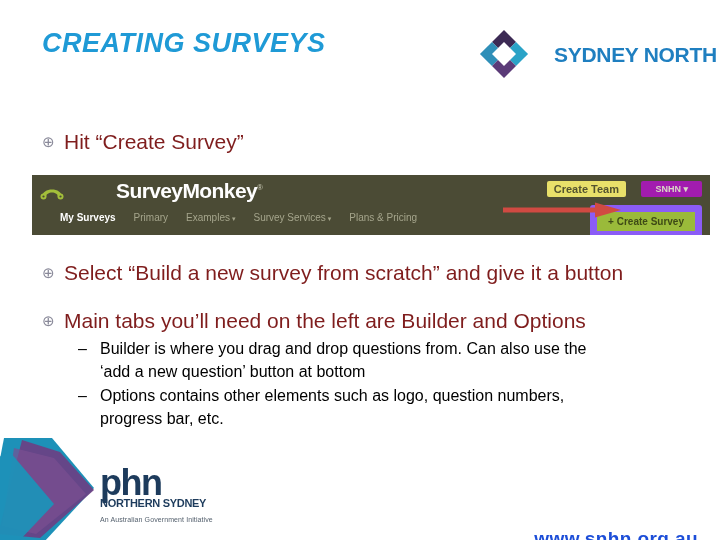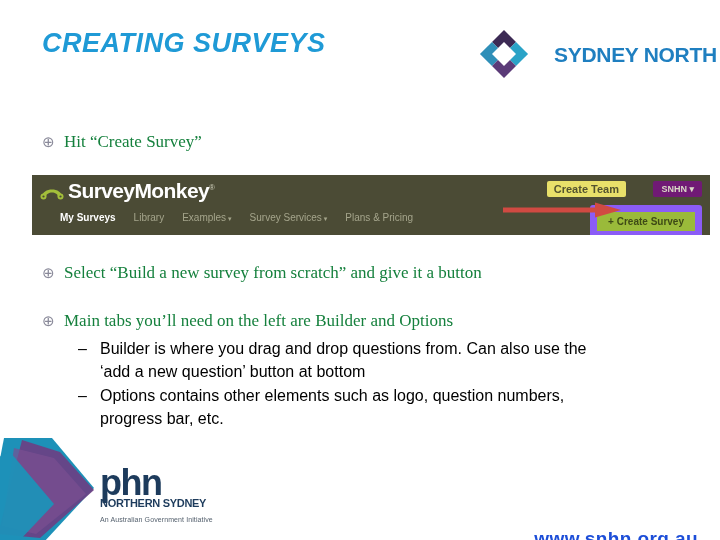--- a/index.html
+++ b/index.html
@@ -70,25 +70,24 @@
   }
   .bullet-glyph {
     flex: 0 0 auto;
     width: 22px;
     font-size: 15px;
     color: #8a8a9a;
     line-height: 22px;
     text-align: left;
   }
   .bullet-text {
-    font-size: 17px;
-    color: #15803d;
+    font-size: 21px;
+    color: #7f1d1d;
     line-height: 22px;
     white-space: nowrap;
-    font-family: Liberation Serif, serif;
   }
 
   #bullet-1 { left: 42px; top: 131px; }
   #bullet-2 { left: 42px; top: 262px; }
   #bullet-3 { left: 42px; top: 310px; }
 
   
   .sub-list {
     position: absolute;
     left: 78px;
@@ -135,20 +134,21 @@
     height: 18px;
     flex: 0 0 24px;
     margin-right: 4px;
   }
   #sm-wordmark {
     font-size: 21px;
     font-weight: bold;
     color: #ffffff;
     letter-spacing: -0.6px;
     line-height: 1;
+    margin-left: 48px;
   }
   #sm-reg {
     font-size: 8px;
     color: #cfcfbb;
     vertical-align: super;
     font-weight: normal;
   }
   #sm-nav {
     position: absolute;
     left: 8px;
@@ -180,25 +180,25 @@
     font-size: 11px;
     font-weight: bold;
     padding: 2px 7px;
     border-radius: 2px;
     white-space: nowrap;
   }
   #sm-account {
     position: absolute;
     right: 8px;
     top: 6px;
-    background: #701a75;
+    background: #a21caf;
     color: #d9d9c6;
     font-size: 9px;
     font-weight: bold;
-    padding: 3px 8px;
+    padding: 3px 14px;
     border-radius: 2px;
     white-space: nowrap;
   }
   #sm-create-survey {
     position: absolute;
     right: 8px;
     top: 30px;
     background: #9aba3a;
     color: #3e4a16;
     font-size: 10px;
@@ -293,21 +293,21 @@
       <circle cx="3.5" cy="14.5" r="3" fill="#a3bf3a"></circle>
       <circle cx="20.5" cy="14.5" r="3" fill="#a3bf3a"></circle>
       <circle cx="3.5" cy="14.5" r="1.1" fill="#4b4b35"></circle>
       <circle cx="20.5" cy="14.5" r="1.1" fill="#4b4b35"></circle>
     </svg>
     <div id="sm-wordmark"><span>Survey</span><span>Monkey</span><span id="sm-reg">®</span></div>
   </div>
 
   <div id="sm-nav">
     <span class="sm-nav-item active"><span>My Surveys</span></span>
-    <span class="sm-nav-item"><span>Library</span></span>
+    <span class="sm-nav-item"><span>Primary</span></span>
     <span class="sm-nav-item"><span>Examples</span><span class="sm-caret">▾</span></span>
     <span class="sm-nav-item"><span>Survey Services</span><span class="sm-caret">▾</span></span>
     <span class="sm-nav-item"><span>Plans &amp; Pricing</span></span>
   </div>
 
   <div id="sm-create-team">Create Team</div>
 
   <div id="sm-account"><span>SNHN</span> <span>▾</span></div>
 
   <div id="sm-create-survey">+ Create Survey</div>

